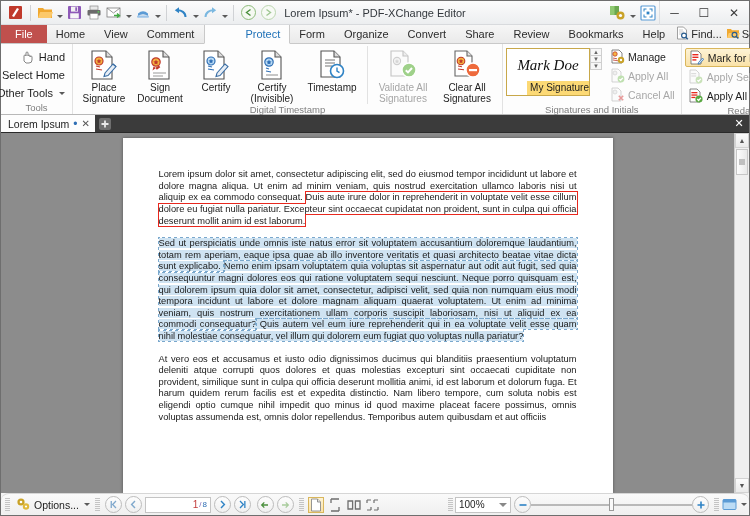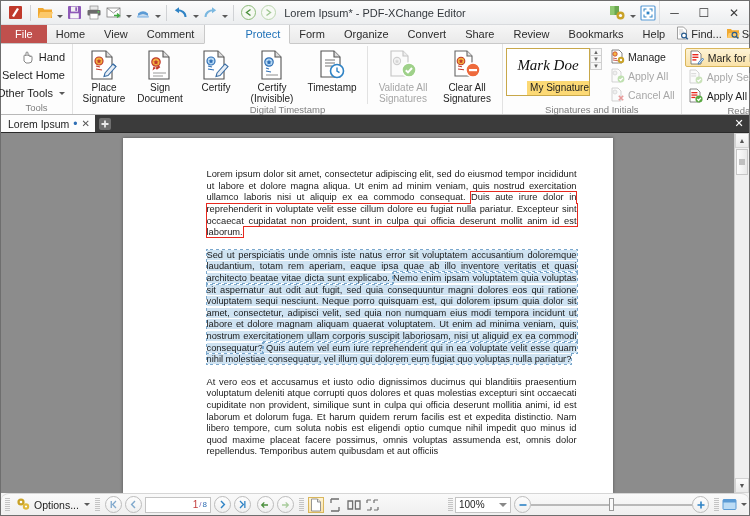--- a/index.html
+++ b/index.html
@@ -240,21 +240,20 @@
     margin-top: 1px; margin-left: 2px;
   }
   
   .para {
     font-family: "Liberation Sans", sans-serif;
     font-size: 9.3px; line-height: 11.6px;
     color: #1a1a1a;
     text-align: justify;
     margin-bottom: 11px;
     position: relative;
-    margin-left: 48px;
   }
   .redact { outline: 1.2px solid #e8281e; background: rgba(255,255,255,0); }
   .selblue { background: #cfe3f2; outline: 1px dotted #7aa8cd; }
 
   
   .vscroll {
     width: 15px; background: #efefef;
     border-left: 1px solid #cfcfcf;
     display: flex; flex-direction: column;
   }

